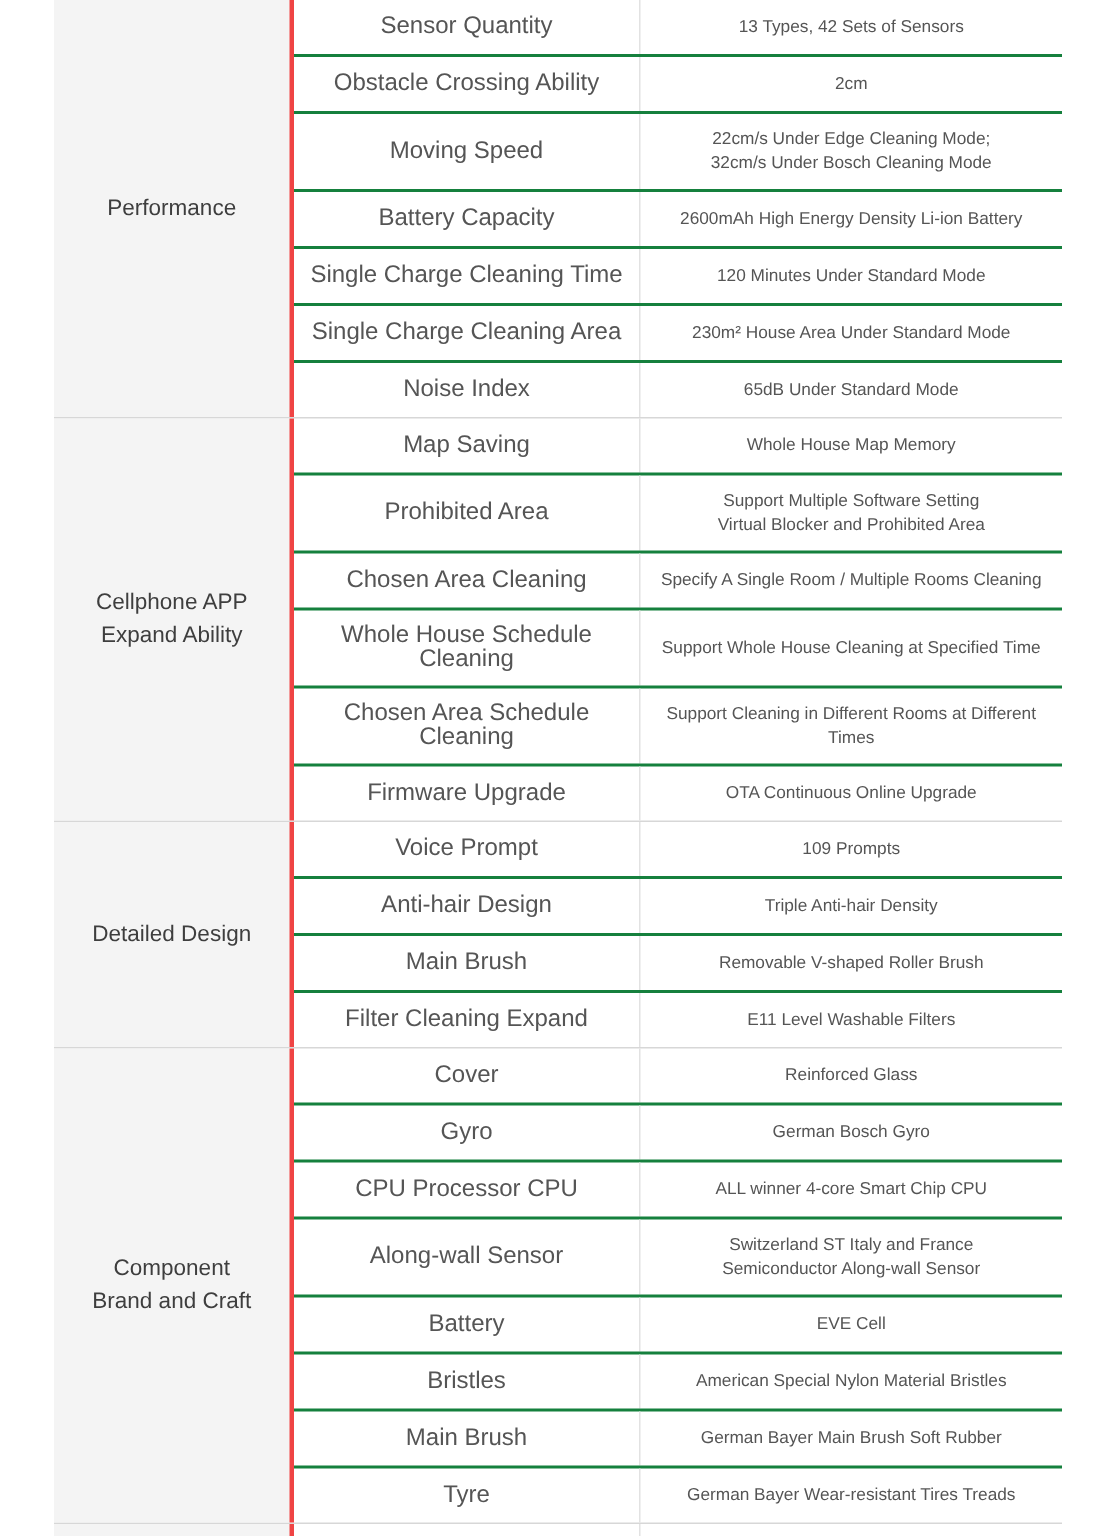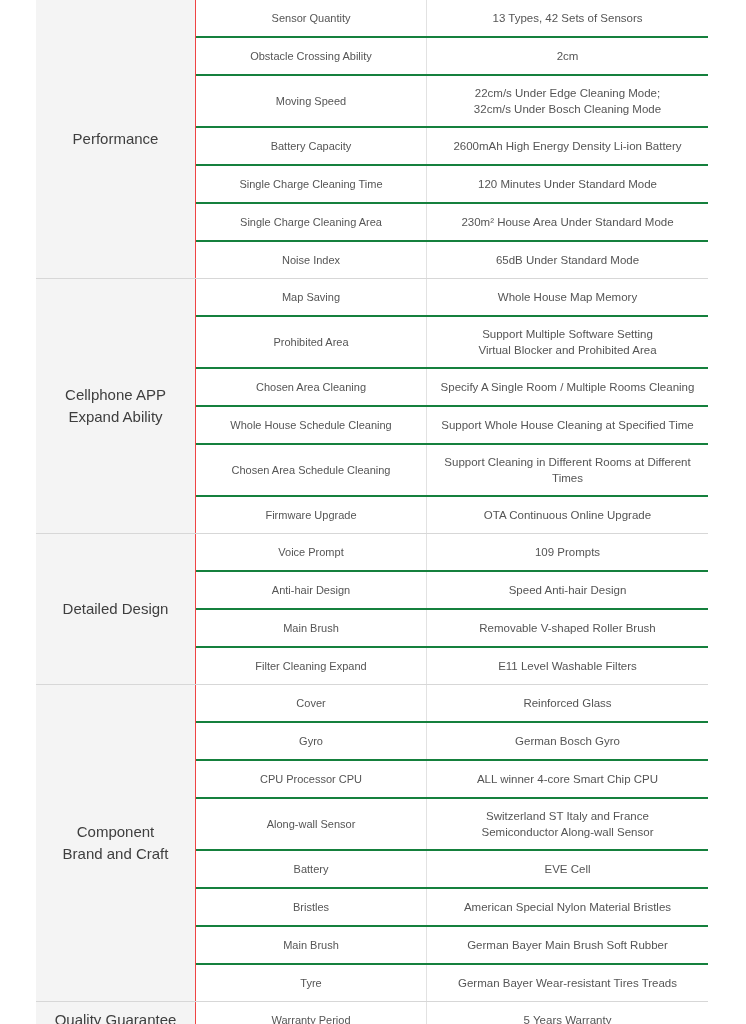--- a/index.html
+++ b/index.html
@@ -13,41 +13,41 @@
     position:absolute; left:36px; top:0;
     width:672px;
     border-bottom:1px solid #d7d7d7;
     background:#ffffff;
   }
   .section { display:flex; align-items:stretch; }
   .section + .section { border-top:1px solid #d7d7d7; }
   .category {
     width:160px; flex:0 0 160px;
     background:#f4f4f4;
-    border-right:1px solid #ef4444;
+    border-right:3px solid #ef4444;
     display:flex; align-items:center; justify-content:center;
     text-align:center;
     font-size:15px; line-height:22px; color:#3e3e3e;
     white-space:pre-line;
   }
   .rows { flex:1 1 auto; display:flex; flex-direction:column; }
   .row { display:flex; align-items:stretch; flex:1 1 auto; }
   .row + .row { border-top:2px solid #15803d; }
   .cell {
     display:flex; align-items:center; justify-content:center;
     text-align:center;
     min-height:36px;
     padding:9px 2px;
     font-size:12px; line-height:16px; color:#555555;
     white-space:pre-line;
   }
   .name {
     width:231px; flex:0 0 231px;
     border-right:1px solid #e2e2e2;
-    font-size:11px;
+    font-size:16px;
   }
   .value { flex:1 1 auto; font-size:11.5px; }
 </style>
 </head>
 <body>
 
 <div class="spec-table" id="spec-table">
     <div class="section">
       <div class="category">Performance</div>
       <div class="rows">
@@ -115,21 +115,21 @@
     </div>
     <div class="section">
       <div class="category">Detailed Design</div>
       <div class="rows">
         <div class="row">
           <div class="cell name">Voice Prompt</div>
           <div class="cell value">109 Prompts</div>
         </div>
         <div class="row">
           <div class="cell name">Anti-hair Design</div>
-          <div class="cell value">Speed Anti-hair Design</div>
+          <div class="cell value">Triple Anti-hair Density</div>
         </div>
         <div class="row">
           <div class="cell name">Main Brush</div>
           <div class="cell value">Removable V-shaped Roller Brush</div>
         </div>
         <div class="row">
           <div class="cell name">Filter Cleaning Expand</div>
           <div class="cell value">E11 Level Washable Filters</div>
         </div>
       </div>

